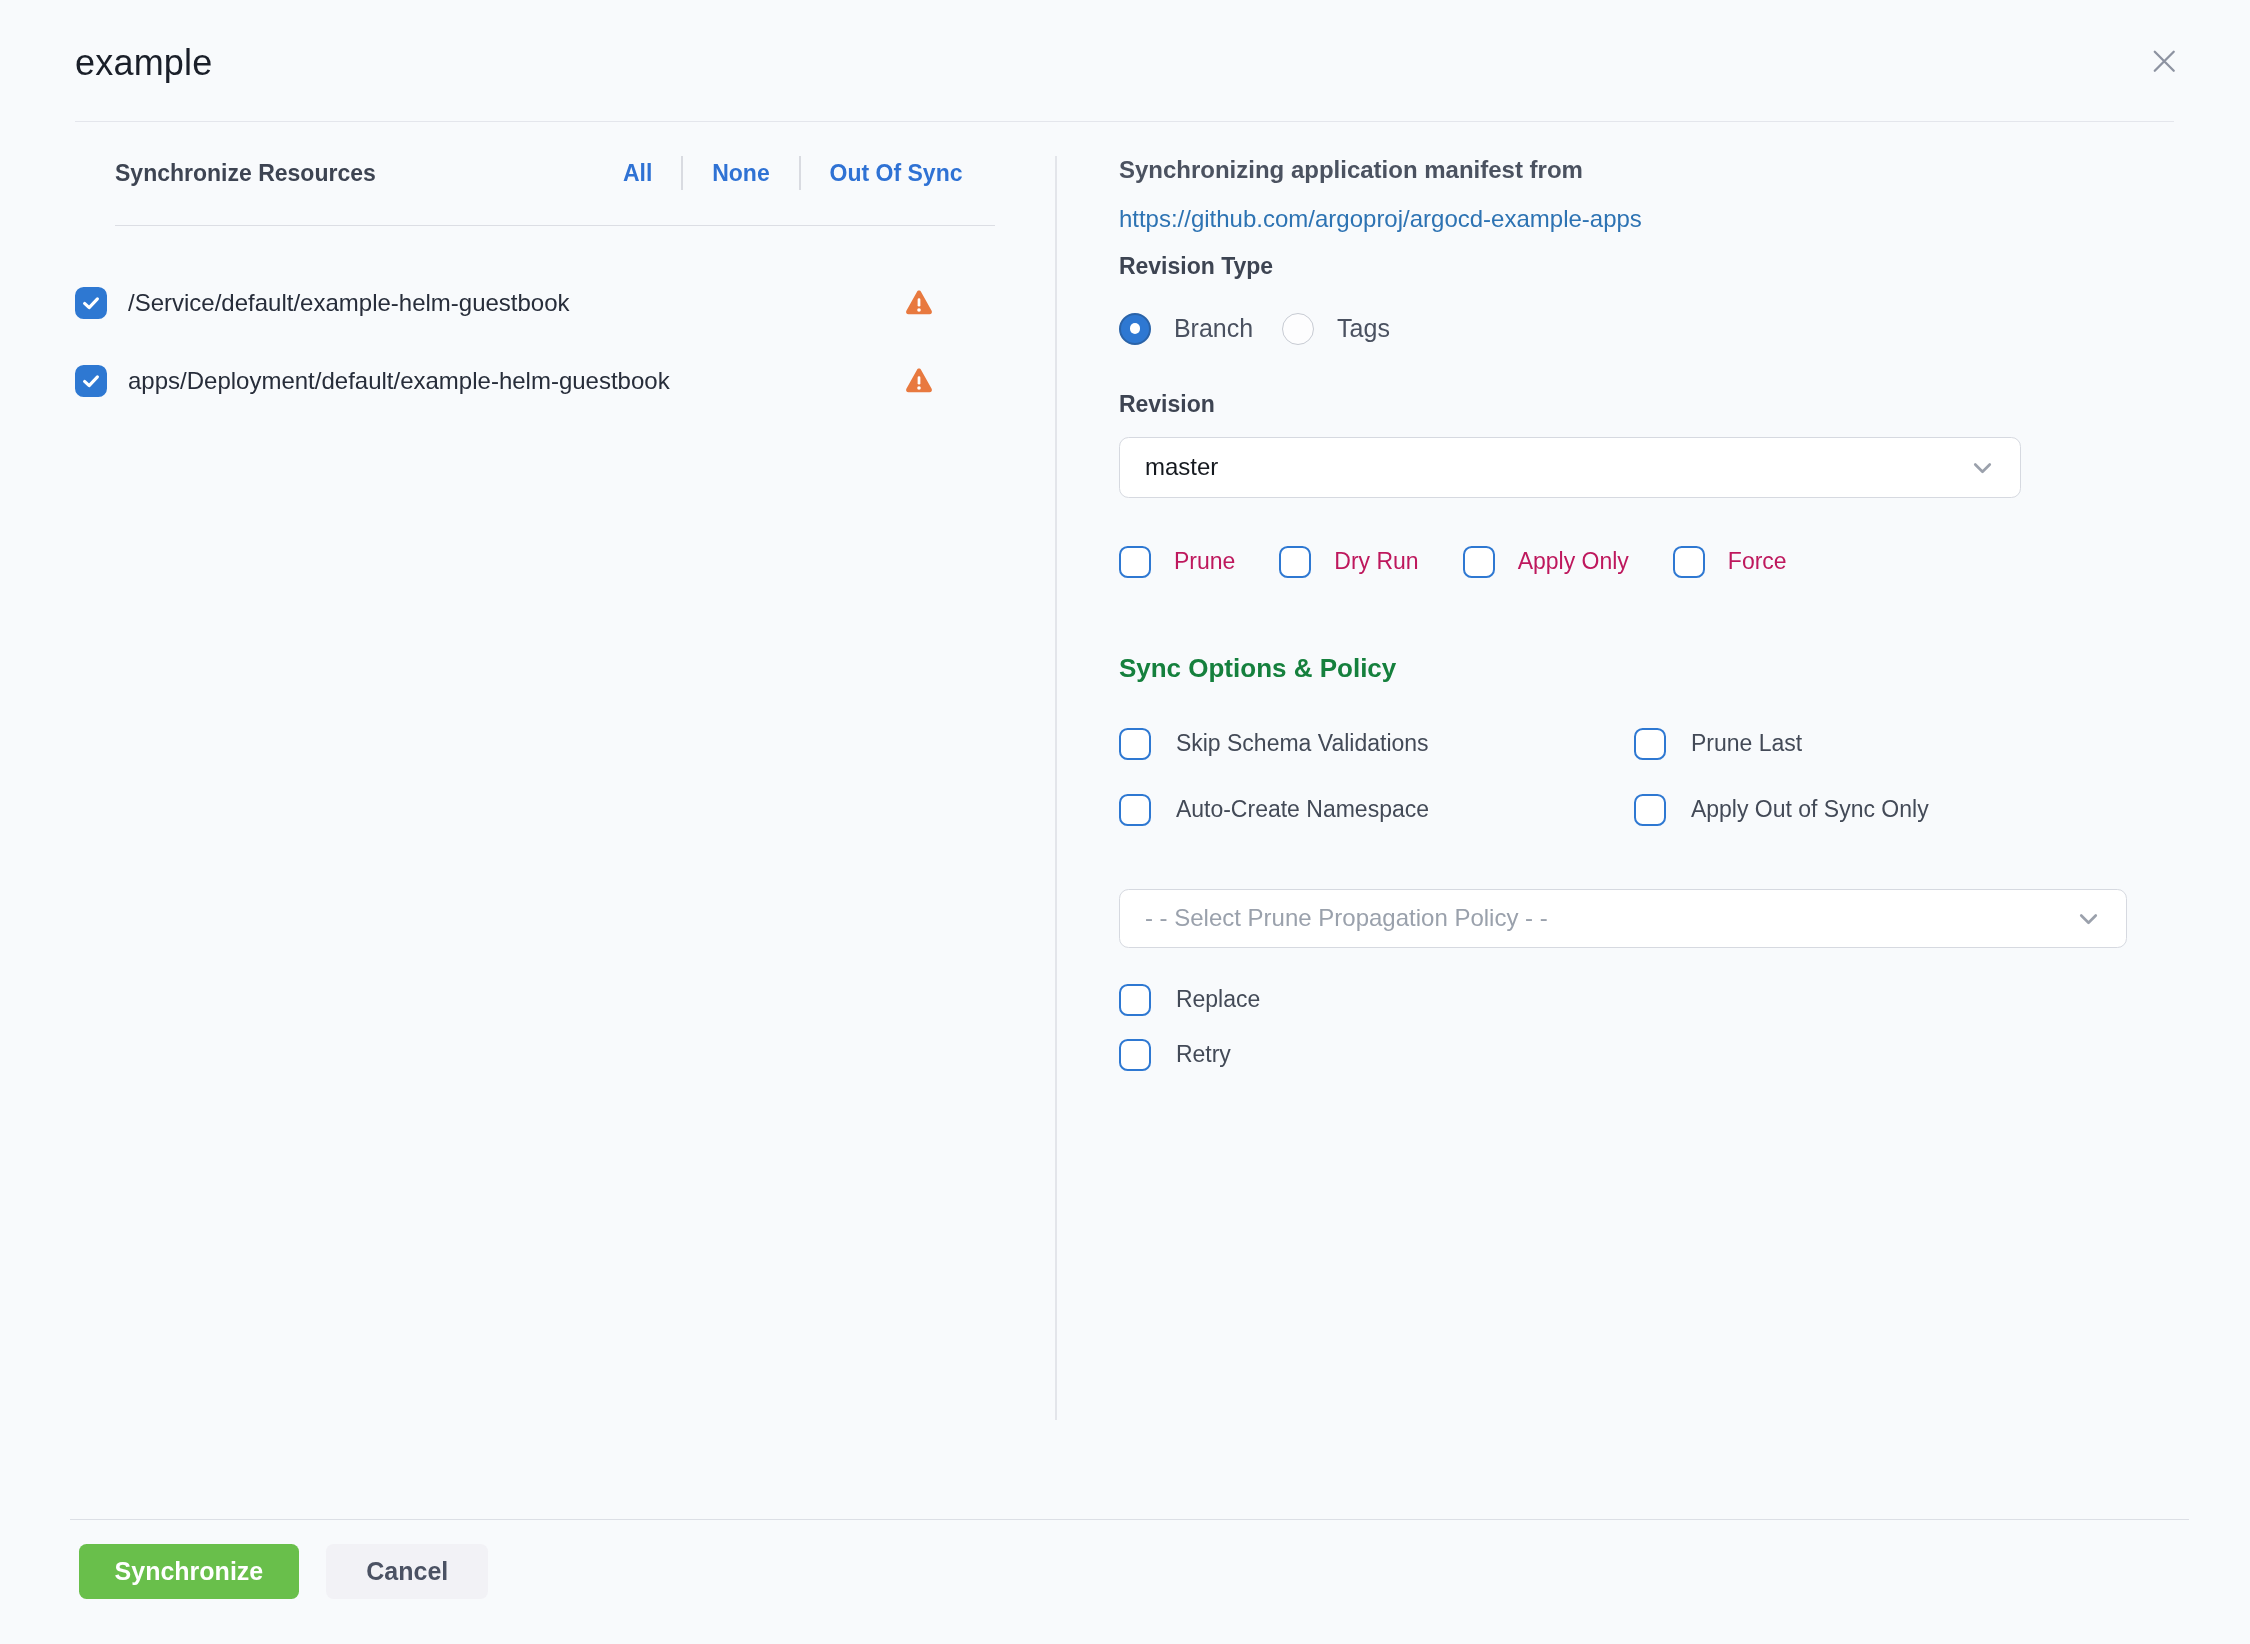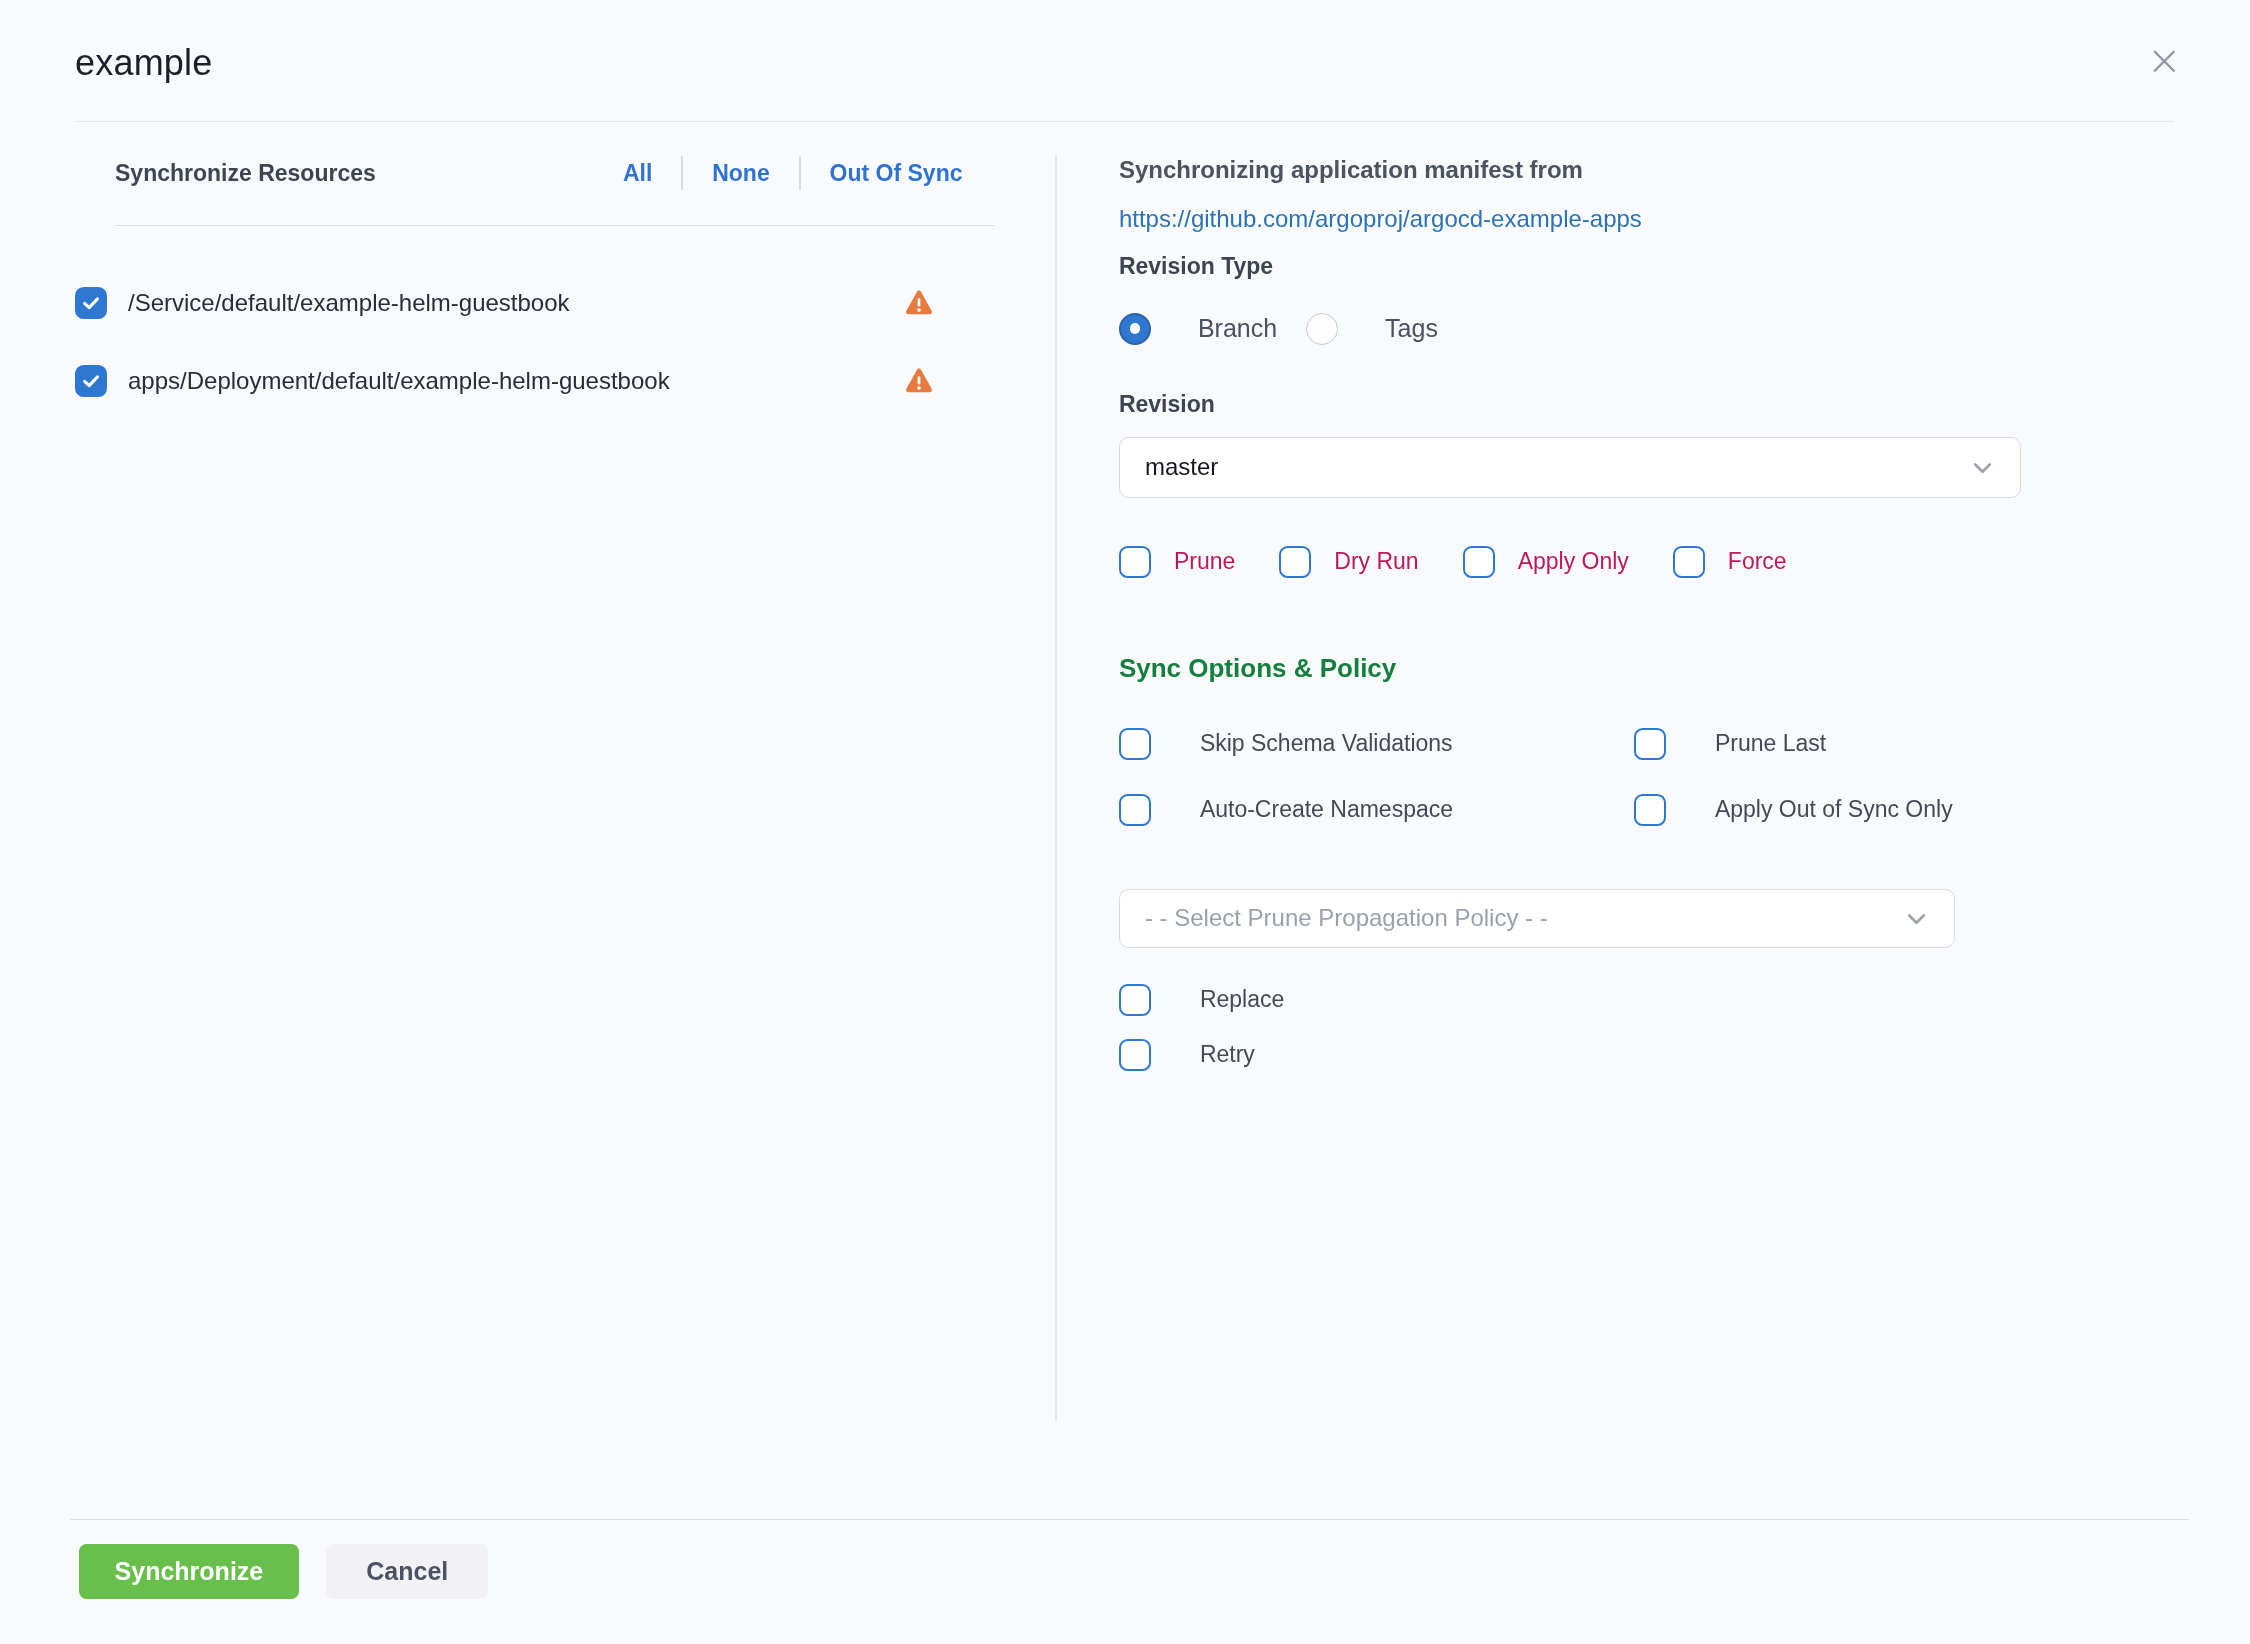--- a/index.html
+++ b/index.html
@@ -63,22 +63,22 @@
   .radio-opt { display:flex; align-items:center; gap:23px; }
   .radio-opt .opt-label { font-size:25px; color:#4a5160; }
   .mt-rev { margin-top:46px; }
   .rev-select { margin-top:19px; width:902px;gap:8px; }
   .flags-row { margin-top:48px; display:flex; align-items:center; gap:44px; }
   .flag { display:flex; align-items:center; gap:23px; }
   .flag-label { font-size:23px; color:#be185d; }
   .options-heading { margin-top:75px; font-size:26px; font-weight:600; color:#15803d; }
   .opts-grid { margin-top:44px; display:grid; grid-template-columns:515px 1fr; row-gap:34px; }
   .opt-item { display:flex; align-items:center; gap:25px; }
-  .opt-label { font-size:23px; color:#434a57;margin-left:24px; }
-  .policy-select { margin-top:63px; width:836px; height:59px; }
+  .opt-label { font-size:23px; color:#434a57; }
+  .policy-select { margin-top:63px; width:1008px; height:59px; }
   .replace-row { margin-top:36px; }
   .retry-heading { margin-top:38px; font-size:23px; font-weight:600; color:#3d4452; }
   .retry-row { margin-top:23px; }
 
   
   .footer { border-top:1.9px solid #dcdfe5; margin:0 61px 0 70px; padding:24px 0 45px 8.6px; display:flex; align-items:center; }
   .btn { border:none; border-radius:7.6px; height:55px; font-family:"Liberation Sans", sans-serif;
          font-size:25px; font-weight:700; cursor:pointer; }
   .btn-sync { background:#69bf4b; color:#ffffff; padding:0 36px; }
   .btn-cancel { background:#f2f2f6; color:#4b5263; padding:0 40px; margin-left:27px; }

